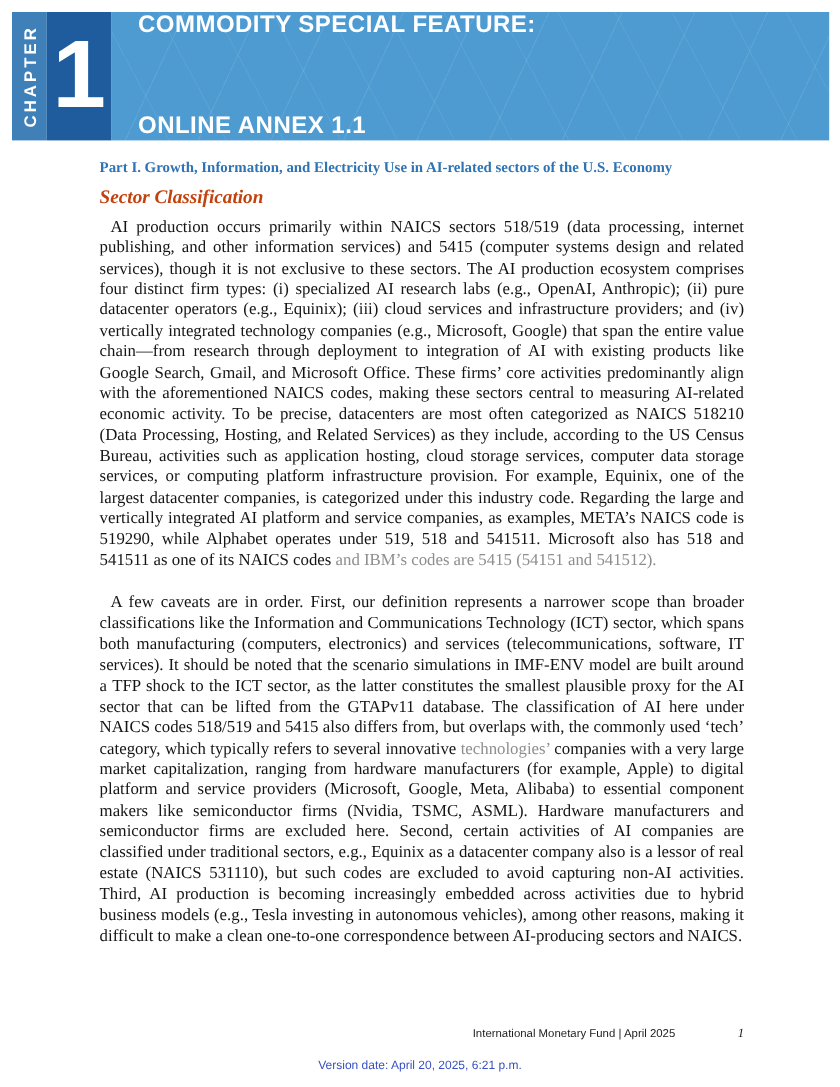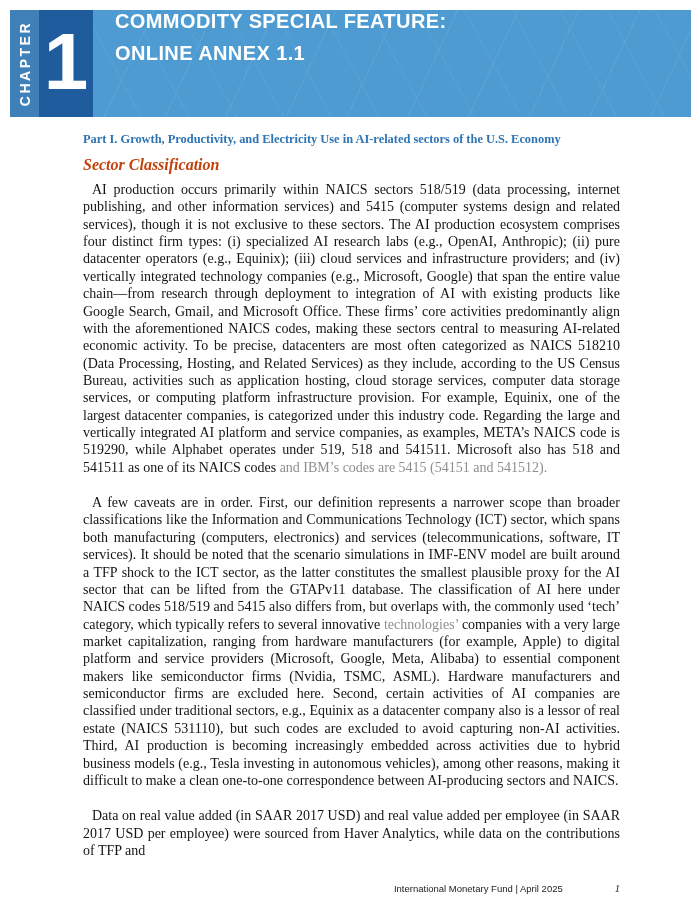--- a/index.html
+++ b/index.html
@@ -24,21 +24,21 @@
     display:flex;align-items:center;justify-content:center;
     font-family:"Liberation Sans", sans-serif;font-weight:bold;
     font-size:80px;line-height:1;padding-bottom:4px;box-sizing:border-box;
   }
   .banner{
     flex:1;color:#fff;
     background-image:
       repeating-linear-gradient(115deg, rgba(255,255,255,0.08) 0 1px, transparent 1px 55px),
       repeating-linear-gradient(62deg, rgba(255,255,255,0.06) 0 1px, transparent 1px 42px),
       linear-gradient(#4E9BD2,#4E9BD2);
-    display:flex;flex-direction:column;justify-content:flex-start;gap:9px;
+    display:flex;flex-direction:column;justify-content:space-between;gap:9px;
     padding-left:22px;
     font-family:"Liberation Sans", sans-serif;font-weight:bold;
     font-size:20px;letter-spacing:0.4px;
   }
   
   .content{margin:15px 80px 0 83px;flex:0 0 auto;}
   .article-title{
     color:#9E1B32;font-size:14px;font-weight:bold;margin:0 0 9px;
   }
   .article-subtitle{
@@ -76,32 +76,32 @@
       <span>CHAPTER</span>
     </div>
     <div class="chapter-number">1</div>
     <div class="banner">
       <div class="banner-line">COMMODITY SPECIAL FEATURE:</div>
       <div class="banner-line">ONLINE ANNEX 1.1</div>
     </div>
   </header>
 
   <main class="content">
-    <h2 class="article-subtitle">Part I. Growth, Productivity, and Electricity Use in AI-related sectors of the U.S. Economy</h2>
+    <h2 class="article-subtitle">Part I. Growth, Information, and Electricity Use in AI-related sectors of the U.S. Economy</h2>
 
     <div class="section-label">Sector Classification</div>
 
     <p class="body-para"><span>AI production occurs primarily within NAICS sectors 518/519 (data processing, internet publishing, and other information services) and 5415 (computer systems design and related services), though it is not exclusive to these sectors. The AI production ecosystem comprises four distinct firm types: (i) specialized AI research labs (e.g., OpenAI, Anthropic); (ii) pure datacenter operators (e.g., Equinix); (iii) cloud services and infrastructure providers; and (iv) vertically integrated technology companies (e.g., Microsoft, Google) that span the entire value chain—from research through deployment to integration of AI with existing products like Google Search, Gmail, and Microsoft Office. These firms’ core activities predominantly align with the aforementioned NAICS codes, making these sectors central to measuring AI-related economic activity. To be precise, datacenters are most often categorized as NAICS 518210 (Data Processing, Hosting, and Related Services) as they include, according to the US Census Bureau, activities such as application hosting, cloud storage services, computer data storage services, or computing platform infrastructure provision. For example, Equinix, one of the largest datacenter companies, is categorized under this industry code. Regarding the large and vertically integrated AI platform and service companies, as examples, META’s NAICS code is 519290, while Alphabet operates under 519, 518 and 541511. Microsoft also has 518 and 541511 as one of its NAICS codes </span><span class="grayed">and IBM’s codes are 5415 (54151 and 541512).</span></p>
 
     <p class="body-para"><span>A few caveats are in order. First, our definition represents a narrower scope than broader classifications like the Information and Communications Technology (ICT) sector, which spans both manufacturing (computers, electronics) and services (telecommunications, software, IT services). It should be noted that the scenario simulations in IMF-ENV model are built around a TFP shock to the ICT sector, as the latter constitutes the smallest plausible proxy for the AI sector that can be lifted from the GTAPv11 database. The classification of AI here under NAICS codes 518/519 and 5415 also differs from, but overlaps with, the commonly used ‘tech’ category, which typically refers to several innovative </span><span class="grayed">technologies’</span><span> companies with a very large market capitalization, ranging from hardware manufacturers (for example, Apple) to digital platform and service providers (Microsoft, Google, Meta, Alibaba) to essential component makers like semiconductor firms (Nvidia, TSMC, ASML). Hardware manufacturers and semiconductor firms are excluded here. Second, certain activities of AI companies are classified under traditional sectors, e.g., Equinix as a datacenter company also is a lessor of real estate (NAICS 531110), but such codes are excluded to avoid capturing non-AI activities. Third, AI production is becoming increasingly embedded across activities due to hybrid business models (e.g., Tesla investing in autonomous vehicles), among other reasons, making it difficult to make a clean one-to-one correspondence between AI-producing sectors and NAICS.</span></p>
 
 
-    <p class="body-para"><span>Data on real value added (in SAAR 2017 USD) and real value added per employee (in SAAR 2017 USD per employee) were sourced from Haver Analytics, while data on the contributions of TFP and</span></p>
   </main>
 
   <footer class="footer">
     <div class="footer-line">
       <span>International Monetary Fund | April 2025</span>
       <span class="page-number">1</span>
     </div>
+    <div class="version-line">Version date: April 20, 2025, 6:21 p.m.</div>
   </footer>
 
 </div>
 
 </body></html>

